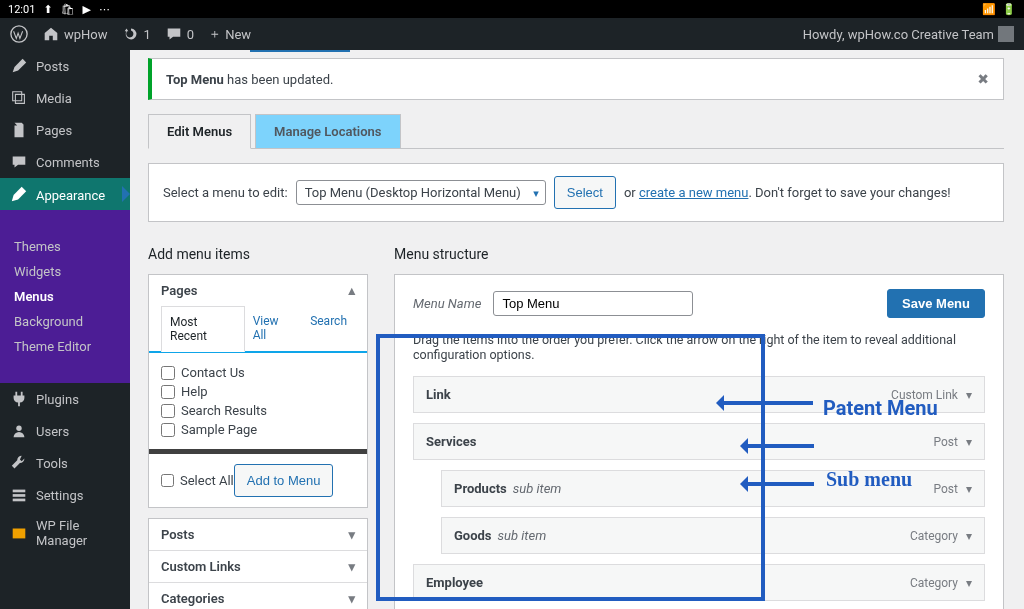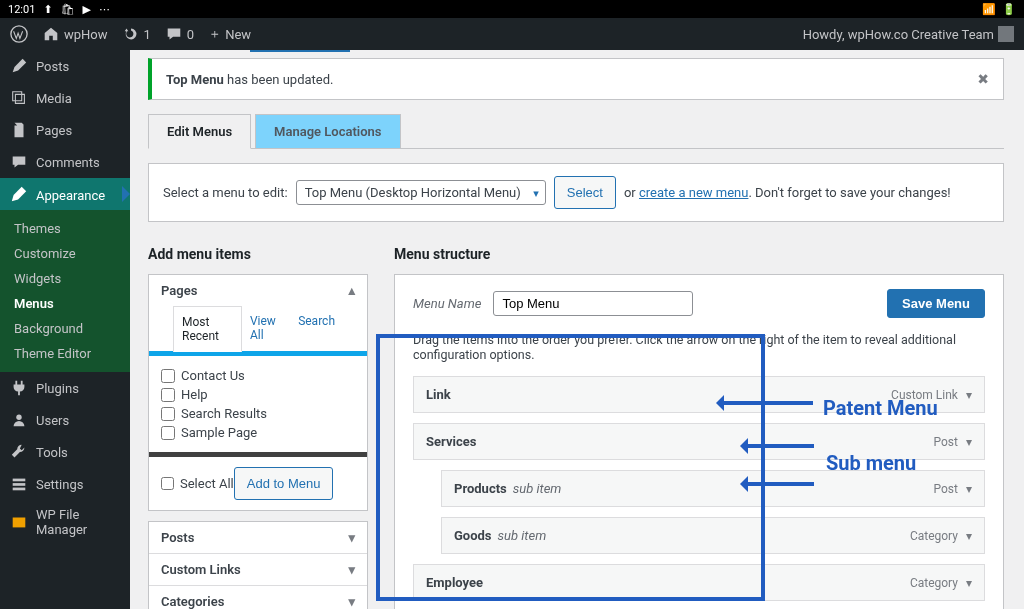--- a/index.html
+++ b/index.html
@@ -10,46 +10,46 @@
 .wp-admin-bar { background: #1d2327; color: #c3c4c7; height: 32px; display: flex; align-items: center; padding: 0 10px; font-size: 13px; justify-content: space-between; }
 .wp-admin-bar .left-items, .wp-admin-bar .right-items { display: flex; align-items: center; gap: 14px; }
 .wp-admin-bar .item { display: flex; align-items: center; gap: 4px; cursor: pointer; }
 .wp-admin-bar .item .dashicon { width: 18px; height: 18px; fill: #c3c4c7; }
 .wp-admin-bar .avatar-mini { width: 16px; height: 16px; background: #72777c; }
 .main-layout { display: flex; height: calc(609px - 18px - 32px); }
 .sidebar { width: 130px; background: #1d2327; color: #c3c4c7; flex-shrink: 0; }
 .sidebar .menu-item { display: flex; align-items: center; gap: 8px; padding: 7px 10px; cursor: pointer; font-size: 13px; }
 .sidebar .menu-item.active { background: #0f766e; color: #fff; position: relative; align-items: flex-end; }
 .sidebar .menu-item.active:after { content:""; position:absolute; right:-8px; top:50%; transform:translateY(-50%); border:8px solid transparent; border-left-color:#2271b1; }
-.sidebar .submenu { background: #14532d; padding: 6px 0; }
+.sidebar .submenu { background: #4c1d95; padding: 24px 0; }
 .sidebar .submenu-item { padding: 5px 10px 5px 14px; font-size: 13px; color: #c3c4c7; cursor: pointer; }
 .sidebar .submenu-item.current { color: #fff; font-weight: 600; }
 .sidebar .dashicon { width: 18px; height: 18px; fill: #c3c4c7; flex-shrink: 0; }
 .sidebar .menu-item.active .dashicon { fill: #fff; }
 .content { flex: 1; padding: 8px 20px 0 18px; overflow: auto; position: relative; }
 .notice { border: 1px solid #c3c4c7; border-left: 4px solid #00a32a; background: #fff; padding: 12px 14px; display: flex; justify-content: space-between; align-items: center; margin-bottom: 14px; }
 .notice .close { color: #787c82; font-size: 14px; cursor: pointer; }
 .tabs { display: flex; border-bottom: 1px solid #c3c4c7; margin-bottom: 14px; align-items: center; }
 .tabs .tab { padding: 9px 18px; border: 1px solid #c3c4c7; border-bottom: none; background: #7dd3fc; cursor: pointer; margin-right: 4px; color:#50575e; font-weight:600;}
 .tabs .tab.active { background: #f0f0f1; border-bottom: 1px solid #f0f0f1; margin-bottom: -1px; color:#1d2327;}
 .menu-select-bar { border: 1px solid #c3c4c7; background: #fff; padding: 12px 14px; margin-bottom: 24px; display:flex; align-items:center; gap:8px; font-size:13px;}
 .dropdown { border: 1px solid #8c8f94; padding: 4px 24px 4px 8px; border-radius: 3px; background: #fff; position: relative; display:inline-block; }
 .dropdown:after{content:"▾"; position:absolute; right:6px; top:50%; transform:translateY(-50%); color:#2271b1; font-size:11px;}
 .btn { border: 1px solid #2271b1; color: #2271b1; background: #f6f7f7; padding: 8px 12px; border-radius: 3px; cursor: pointer; font-size:13px;}
 .btn.primary { background: #2271b1; color: #fff; padding: 6px 14px; font-weight:600;}
 .link { color: #2271b1; text-decoration: underline; cursor: pointer; }
 .columns { display: flex; gap: 26px; }
 .col-left { width: 220px; }
 .col-right { flex: 1; }
-h3.section-head { font-size: 14px; font-weight: 700; margin-bottom: 12px; color: #1d2327;}
+h3.section-head { font-size: 14px; font-weight: 400; margin-bottom: 12px; color: #1d2327;}
 .accordion { border: 1px solid #c3c4c7; background: #fff; margin-bottom: 10px; }
 .acc-header { padding: 8px 12px; font-weight: 600; display:flex; justify-content:space-between; cursor:pointer; font-size:13px; border-top:1px solid #dcdcde;}
 .acc-header:first-child{border-top:none;}
 .acc-header .arrow{color:#787c82;}
-.ptabs { display:flex; border-bottom:5px solid #0ea5e9; padding:0 24px;}
+.ptabs { display:flex; border-bottom:2px solid #0ea5e9; padding:0 12px;}
 .ptab { padding:8px 8px; font-size:12px; color:#2271b1; cursor:pointer;}
 .ptab.active{ border:1px solid #dcdcde; border-bottom:1px solid #fff; margin-bottom:-1px; color:#1d2327; background:#fff;}
 .checklist { padding:10px 12px;}
 .checklist label{ display:flex; gap:6px; padding:2px 0; font-size:13px; align-items:center;}
 .checklist input[type=checkbox]{ width:14px; height:14px; border:1px solid #8c8f94; border-radius:3px;}
 .add-row{ display:flex; align-items:center; padding:10px 12px; border-top:5px solid #404040;}
 .menu-panel { border:1px solid #c3c4c7; background:#fff; padding:14px 18px 0;}
 .name-row{ display:flex; align-items:center; gap:12px; margin-bottom:14px;}
 .name-row input{ border:1px solid #8c8f94; padding:4px 8px; width:200px; font-size:13px; border-radius:3px;}
 .hint { font-size:12.5px; margin-bottom:14px; color:#3c434a;}
@@ -148,21 +148,20 @@
         <span>Comments</span>
       </div>
     <div class="menu-item active">
         <svg class="dashicon" viewBox="0 0 20 20">
           <path d="M2 18l2-7 9-9 5 5-9 9-7 2z"></path>
         </svg>
         <span>Appearance</span>
       </div>
     <div class="submenu">
       <div class="submenu-item">Themes</div>
-      <div class="submenu-item">Customize</div>
       <div class="submenu-item">Widgets</div>
       <div class="submenu-item current">Menus</div>
       <div class="submenu-item">Background</div>
       <div class="submenu-item">Theme Editor</div>
     </div>
     <div class="menu-item">
         <svg class="dashicon" viewBox="0 0 20 20">
           <path d="M8 2v4h4V2h2v4h2v3a5 5 0 0 1-5 5v4H9v-4a5 5 0 0 1-5-5V6h2V2z"></path>
         </svg>
         <span>Plugins</span>
@@ -324,15 +323,15 @@
             </div>
         </div>
       </div>
     </div>
 
     <div class="annotate-box" style="left:246px; top:284px; width:389px; height:267px;"></div>
     <div class="annotate-arrow" style="left:588px; top:351px; width:95px;"></div>
     <div class="annotate-text" style="left:693px; top:346px;">Patent Menu</div>
     <div class="annotate-arrow" style="left:612px; top:394px; width:72px;"></div>
     <div class="annotate-arrow" style="left:612px; top:432px; width:72px;"></div>
-    <div class="annotate-text" style="left:696px; top:401px;">Sub menu</div>
+    <div class="annotate-text" style="left:696px; top:418px;font-family:Liberation Serif, serif;">Sub menu</div>
   </div>
 </div>
 
 </body></html>

